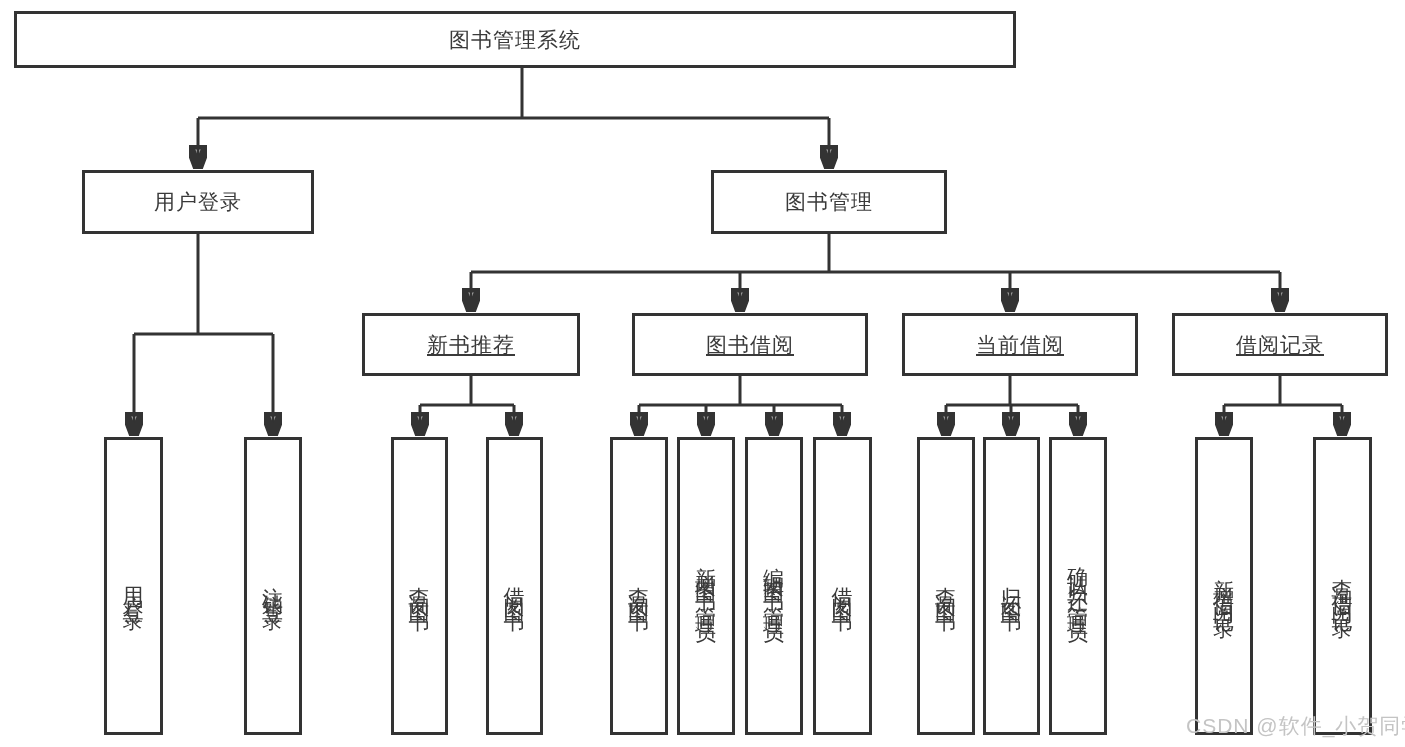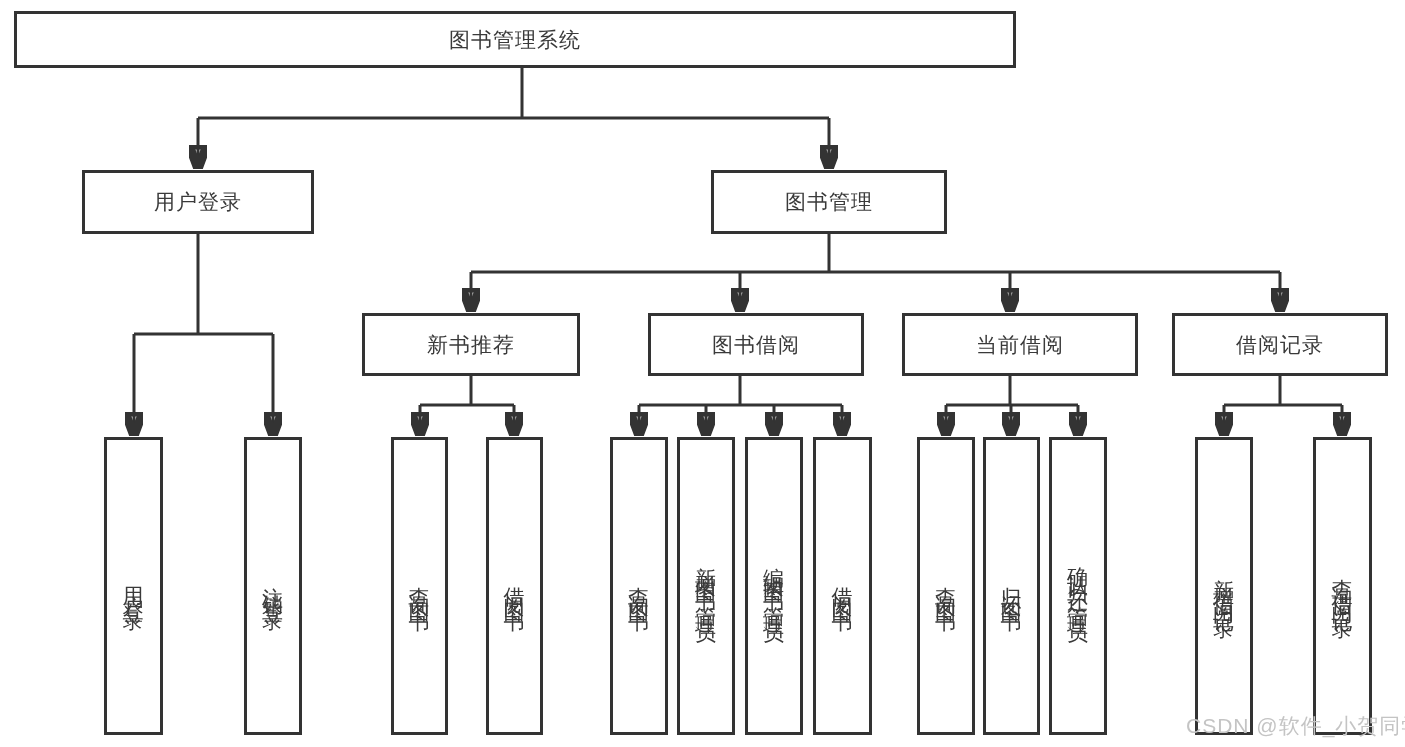--- a/index.html
+++ b/index.html
@@ -19,21 +19,21 @@
     display: flex;
     align-items: center;
     justify-content: center;
     color: #3a3a3a;
     font-size: 21px;
     letter-spacing: 1px;
     z-index: 2;
   }
   .root  { left: 14px;  top: 11px;  width: 1002px; height: 57px; }
   .lvl2  { top: 170px; height: 64px; }
-  .lvl3  { top: 313px; height: 63px; }
+  .lvl3  { top: 313px; height: 63px; text-decoration: underline; }
   .leaf  { top: 437px; height: 298px; }
   .vtext {
     writing-mode: vertical-rl;
     text-orientation: mixed;
     letter-spacing: 8px;
     line-height: 1;
     white-space: nowrap;
   }
   .connectors {
     position: absolute;
@@ -103,21 +103,21 @@
   <div class="box lvl2" style="left:82px; width:232px;">
     <span>用户登录</span>
   </div>
   <div class="box lvl2" style="left:711px; width:236px;">
     <span>图书管理</span>
   </div>
 
   <div class="box lvl3" style="left:362px; width:218px;">
     <span>新书推荐</span>
   </div>
-  <div class="box lvl3" style="left:648px; width:216px;">
+  <div class="box lvl3" style="left:632px; width:236px;">
     <span>图书借阅</span>
   </div>
   <div class="box lvl3" style="left:902px; width:236px;">
     <span>当前借阅</span>
   </div>
   <div class="box lvl3" style="left:1172px; width:216px;">
     <span>借阅记录</span>
   </div>
 
   <div class="box leaf" style="left:104px; width:59px;">

